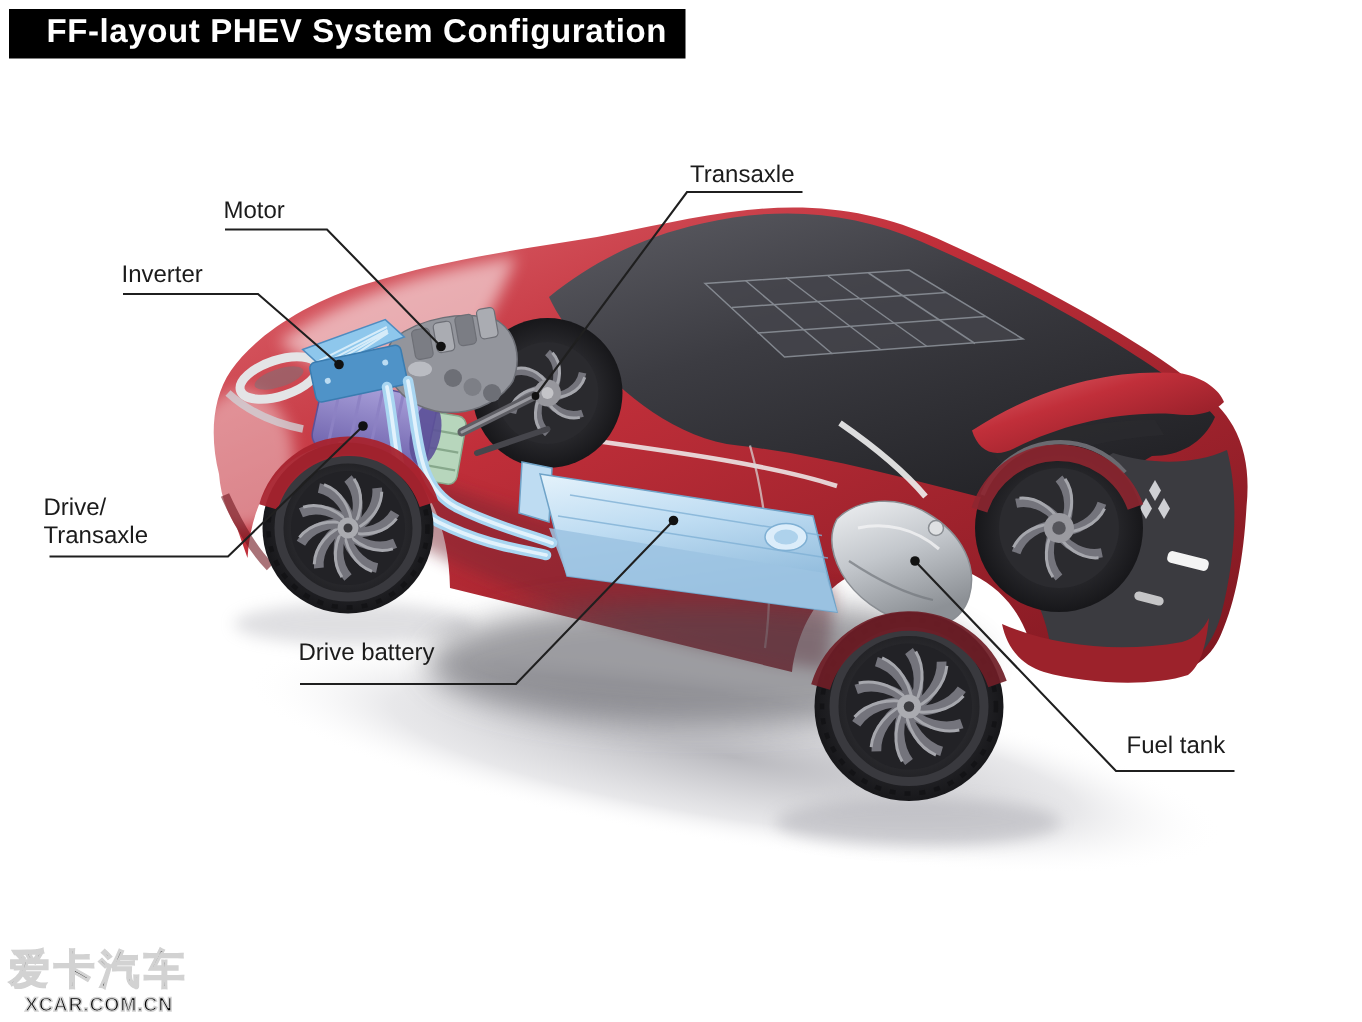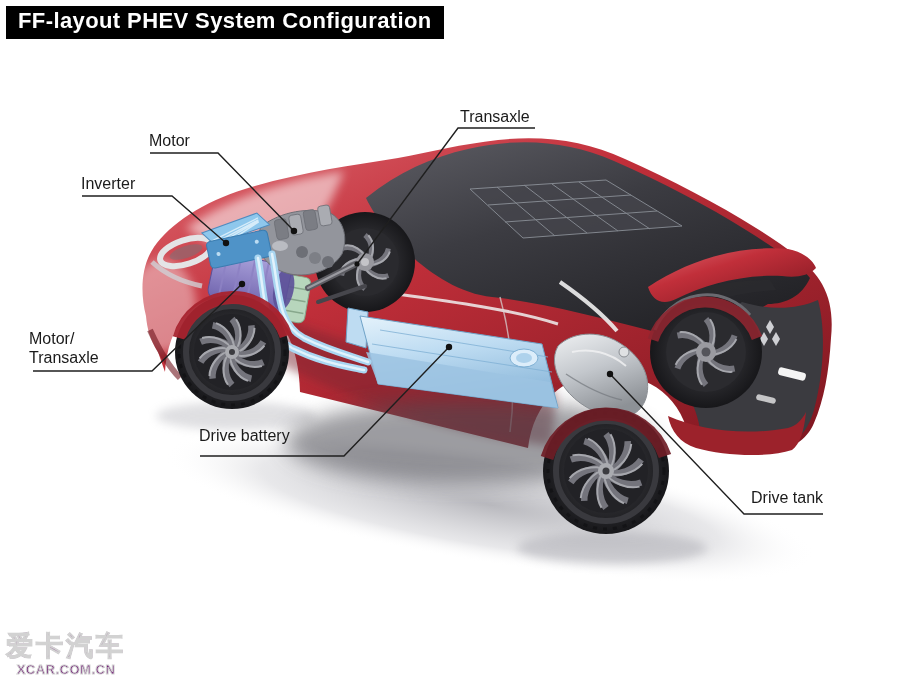--- a/index.html
+++ b/index.html
@@ -1,24 +1,24 @@
 <!DOCTYPE html>
 <html style="--title_bg: #000000; --title_fg: #ffffff; --label_text: #1b1b1b; --leader_line: #1f1f1f; --body_red: #c12f3a; --body_red_dark: #7c161f; --roof_gray: #3c3c42; --battery_blue: #bedcf2; --inverter_blue: #4f93c8; --motor_purple: #7f74b8; --engine_gray: #93959c; --transaxle_green: #b7d6bc; --fuel_tank_silver: #c3c7cc; --pipe_blue: #a9d6f1; --tire_black: #232327; --watermark_gray: #e2e2e2;"><head>
 <meta charset="utf-8">
 <style>
   html,body{margin:0;padding:0;background:#fff;}
   .stage{position:relative;width:908px;height:681px;background:#ffffff;overflow:hidden;
          font-family:"Liberation Sans",sans-serif;}
   .stage svg{position:absolute;left:0;top:0;}
   .title-bar{position:absolute;left:6px;top:6px;background:var(--title_bg,#000);
              color:var(--title_fg,#fff);font-size:22px;font-weight:bold;
-             padding:2px 12px 5px 12px;letter-spacing:.4px;white-space:nowrap;}
+             padding:2px 12px 5px 25px;letter-spacing:.4px;white-space:nowrap;}
   .lbl{position:absolute;font-size:16px;color:var(--label_text,#1b1b1b);
        white-space:nowrap;line-height:19px;}
-  .wm{position:absolute;left:6px;top:633px;color:#701a75;
+  .wm{position:absolute;left:6px;top:633px;color:#000000;
       -webkit-text-stroke:1px #d2d2d2;font-weight:bold;line-height:1;}
   .wm .cn{font-size:27px;letter-spacing:3px;}
   .wm .url{font-size:13px;letter-spacing:.5px;margin-top:3px;text-align:center;}
 </style>
 </head>
 <body>
 
 <div class="stage">
 
   <svg width="908" height="681" viewBox="0 0 908 681">
@@ -336,23 +336,23 @@
         </g>
     </g>
   </svg>
 
   <div class="title-bar">FF-layout PHEV System Configuration</div>
 
   <div class="lbl" style="left:149px;top:131px">Motor</div>
   <div class="lbl" style="left:81px;top:174px">Inverter</div>
   <div class="lbl" style="left:460px;top:107px">Transaxle</div>
   <div class="lbl" style="left:29px;top:329px">
-    <div>Motor/</div>
+    <div>Drive/</div>
     <div>Transaxle</div>
   </div>
   <div class="lbl" style="left:199px;top:426px">Drive battery</div>
-  <div class="lbl" style="left:751px;top:488px">Drive tank</div>
+  <div class="lbl" style="left:751px;top:488px">Fuel tank</div>
 
   <div class="wm">
     <div class="cn">爱卡汽车</div>
     <div class="url">XCAR.COM.CN</div>
   </div>
 </div>
 
 </body></html>

